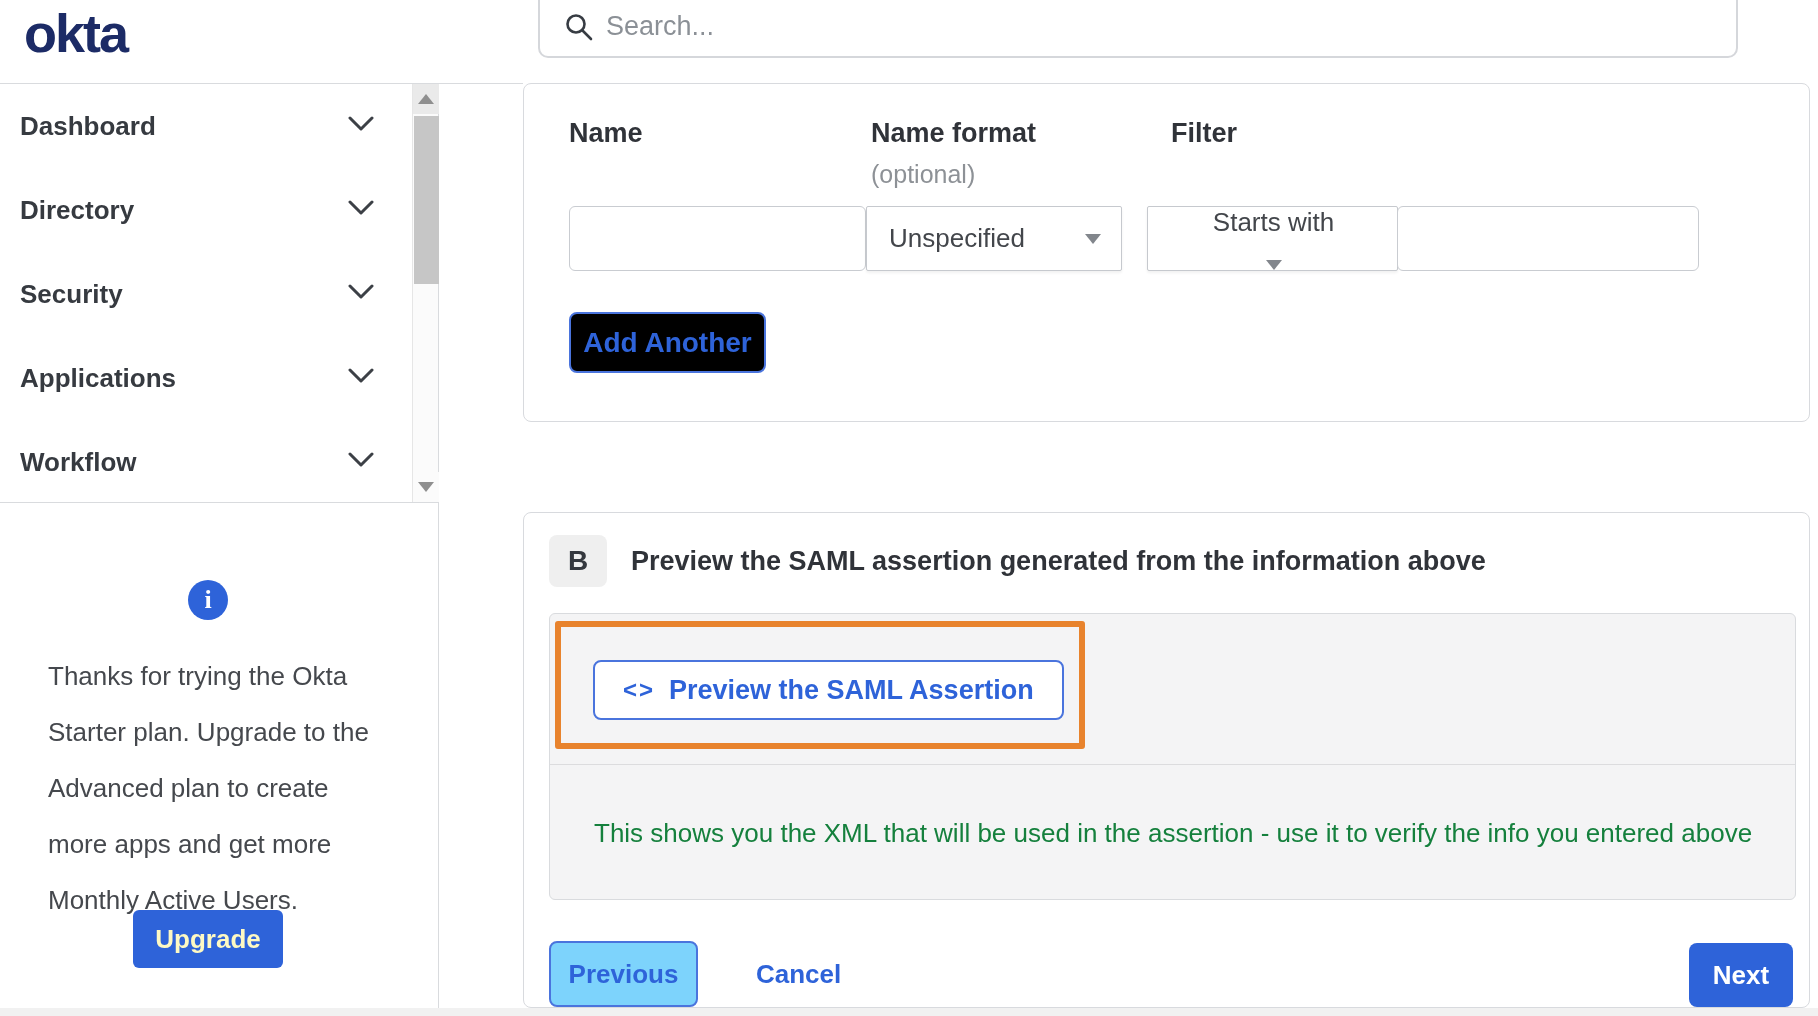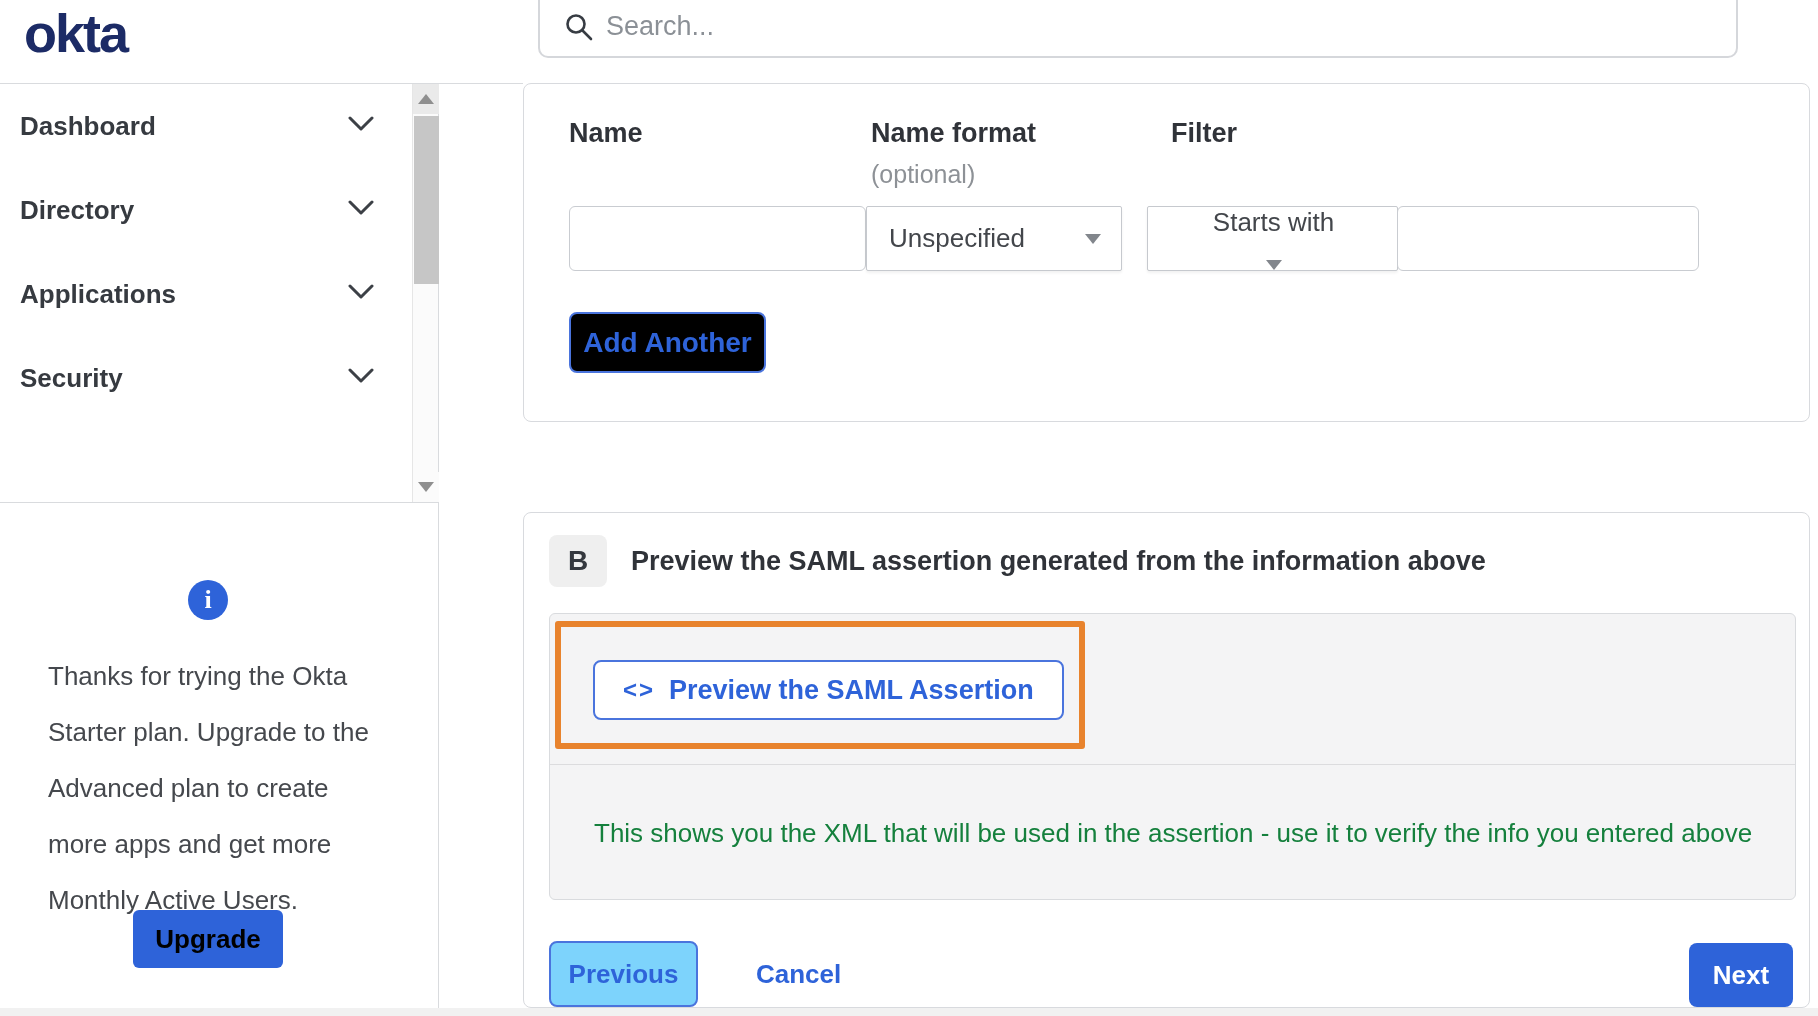--- a/index.html
+++ b/index.html
@@ -36,21 +36,21 @@
   .sb-btn{position:absolute;left:0;width:26px;height:30px;display:flex;align-items:center;justify-content:center;}
   .sb-btn.up{top:0;background:#eaeaea;}
   .sb-btn.down{bottom:0;background:#fbfbfb;}
   .tri-up{width:0;height:0;border-left:8px solid transparent;border-right:8px solid transparent;border-bottom:10px solid #8f8f8f;}
   .tri-down{width:0;height:0;border-left:8px solid transparent;border-right:8px solid transparent;border-top:10px solid #8f8f8f;}
   .sb-thumb{position:absolute;left:1px;top:32px;width:25px;height:168px;background:#c6c6c6;}
 
   .info-icon{position:absolute;left:188px;top:580px;width:40px;height:40px;border-radius:50%;background:var(--accent-blue);
     color:#fff;display:flex;align-items:center;justify-content:center;font-size:26px;font-weight:700;font-family:"Liberation Serif",serif;}
   .upsell-text{position:absolute;left:48px;top:648px;width:330px;font-size:26px;line-height:56px;color:#45484d;}
-  .upgrade-btn{position:absolute;left:133px;top:910px;width:150px;height:58px;background:var(--accent-blue);color:#000000;
+  .upgrade-btn{position:absolute;left:133px;top:910px;width:150px;height:58px;background:var(--accent-blue);color:#fef9c3;
     border:none;border-radius:6px;font-size:26px;font-weight:700;font-family:"Liberation Sans",sans-serif;cursor:pointer;}
 
   
   .card{position:absolute;background:#fff;border:1px solid var(--border-gray);border-radius:8px;}
   .card1{left:523px;top:83px;width:1287px;height:339px;}
   .col-label{position:absolute;top:34px;font-size:27px;font-weight:700;color:#303339;}
   .col-hint{position:absolute;top:76px;font-size:25px;color:var(--text-gray);}
   .fi{position:absolute;top:122px;height:65px;background:#fff;border:1px solid #c9ccd1;border-radius:6px;
       font-size:26px;color:var(--text-dark);font-family:"Liberation Sans",sans-serif;padding:0 18px;outline:none;}
   .dd{position:absolute;top:122px;height:65px;background:#fff;border:1px solid #c6c9ce;border-radius:2px;
@@ -115,27 +115,33 @@
             <path d="M2 2 L13 13 L24 2" fill="none" stroke="#3c4046" stroke-width="3" stroke-linecap="round" stroke-linejoin="round"></path>
           </svg></span>
     </div>
     <div class="menu-item">
       <span class="label">Directory</span>
       <span class="chev"><svg width="26" height="16" viewBox="0 0 26 16">
             <path d="M2 2 L13 13 L24 2" fill="none" stroke="#3c4046" stroke-width="3" stroke-linecap="round" stroke-linejoin="round"></path>
           </svg></span>
     </div>
     <div class="menu-item">
+      <span class="label">Security</span>
+      <span class="chev"><svg width="26" height="16" viewBox="0 0 26 16">
+            <path d="M2 2 L13 13 L24 2" fill="none" stroke="#3c4046" stroke-width="3" stroke-linecap="round" stroke-linejoin="round"></path>
+          </svg></span>
+    </div>
+    <div class="menu-item">
       <span class="label">Applications</span>
       <span class="chev"><svg width="26" height="16" viewBox="0 0 26 16">
             <path d="M2 2 L13 13 L24 2" fill="none" stroke="#3c4046" stroke-width="3" stroke-linecap="round" stroke-linejoin="round"></path>
           </svg></span>
     </div>
     <div class="menu-item">
-      <span class="label">Security</span>
+      <span class="label">Workflow</span>
       <span class="chev"><svg width="26" height="16" viewBox="0 0 26 16">
             <path d="M2 2 L13 13 L24 2" fill="none" stroke="#3c4046" stroke-width="3" stroke-linecap="round" stroke-linejoin="round"></path>
           </svg></span>
     </div>
   </nav>
 
   <div class="scrollbar">
     <div class="sb-btn up">
         <div class="tri-up"></div>
       </div>

